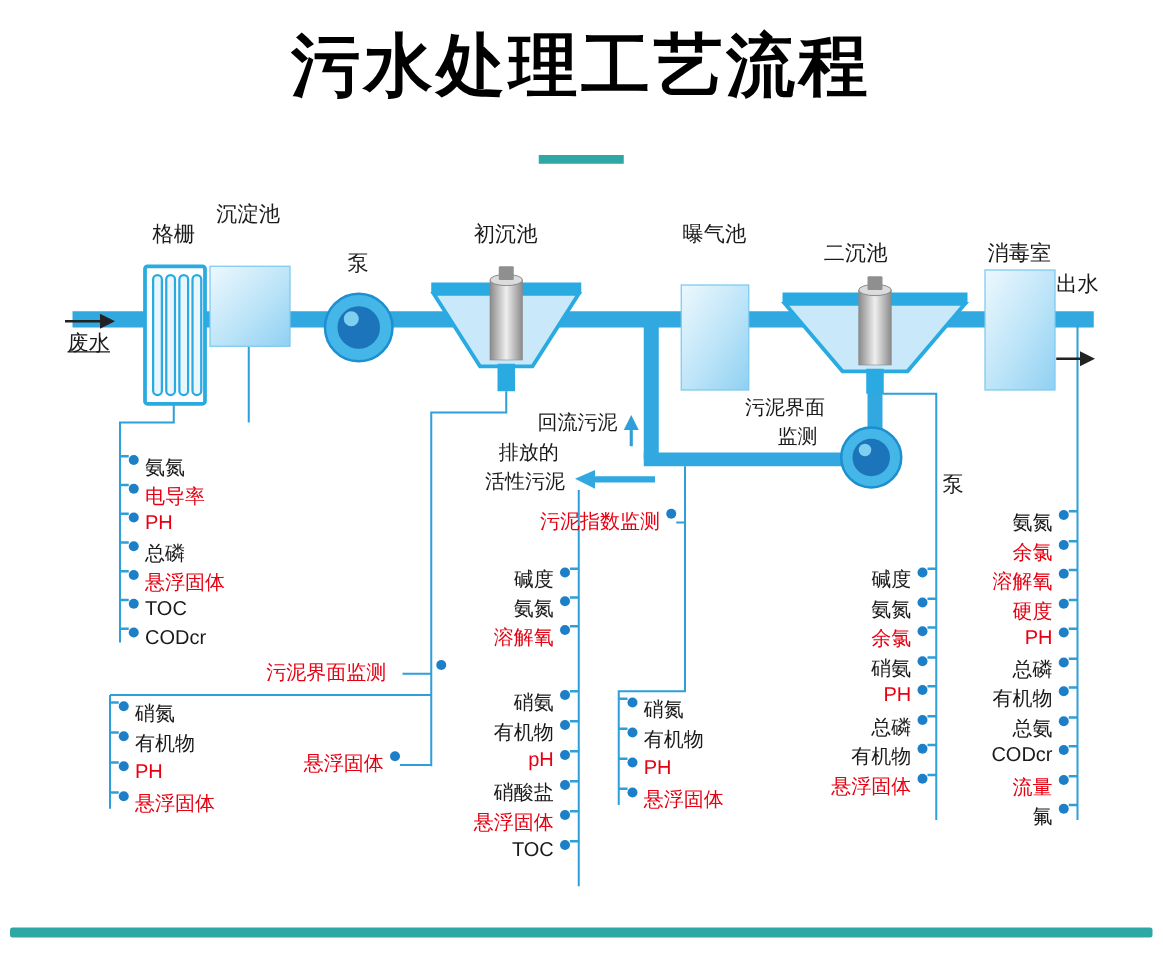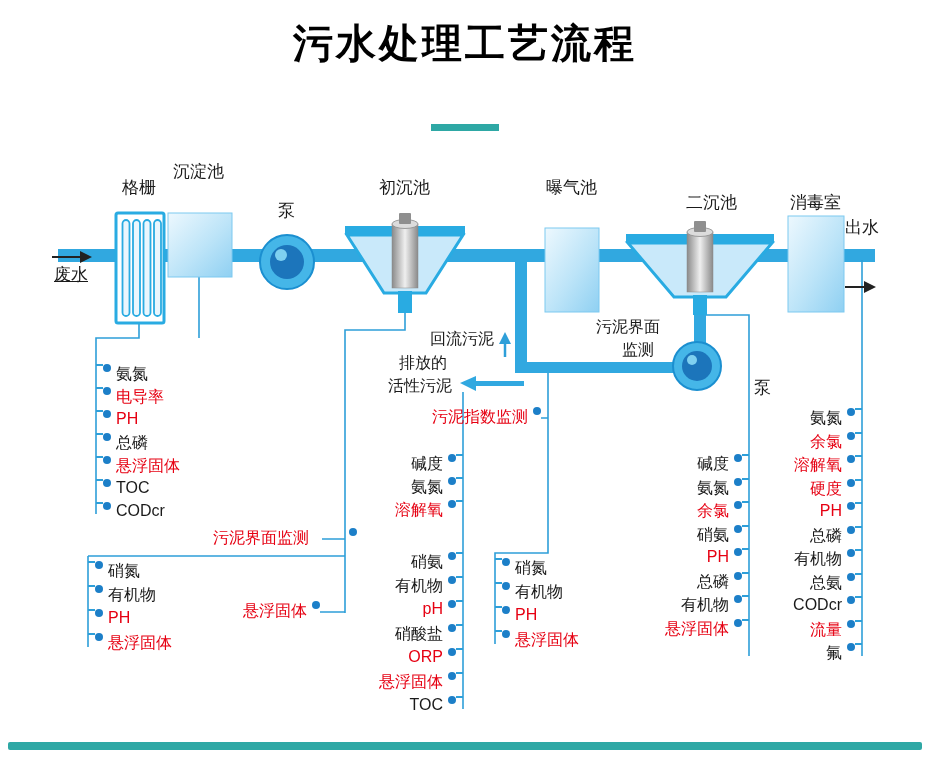--- a/index.html
+++ b/index.html
@@ -1,18 +1,18 @@
 <!DOCTYPE html>
 <html style="--red: #E60012; --line: #2E9FD9; --dot: #1C7FC8; --teal: #2EA8A5;"><head>
 <meta charset="utf-8">
 <style>
   html,body{margin:0;padding:0;}
   body{width:930px;height:765px;background:#ffffff;font-family:"Liberation Sans","DejaVu Sans",sans-serif;overflow:hidden;position:relative;}
   .page{position:absolute;inset:0;}
-  .title{position:absolute;top:16px;left:0;width:930px;text-align:center;font-size:40px;font-weight:900;color:#000;letter-spacing:3px;margin:0;}
+  .title{position:absolute;top:16px;left:0;width:930px;text-align:center;font-size:55px;font-weight:900;color:#000;letter-spacing:3px;margin:0;}
   .title-underline{position:absolute;top:124px;left:431px;width:68px;height:7px;background:var(--teal,#2EA8A5);}
   .bottom-bar{position:absolute;top:742px;left:8px;width:914px;height:8px;background:var(--teal,#2EA8A5);border-radius:2px;}
   .diagram{position:absolute;inset:0;}
   .diagram > svg{position:absolute;top:0;left:0;}
   .tl{stroke:var(--line,#2E9FD9);stroke-width:1.6;fill:none;}
   .lbl{position:absolute;font-size:17px;color:#1a1a1a;white-space:nowrap;}
   .ann{position:absolute;font-size:16px;color:#1a1a1a;white-space:nowrap;height:22px;line-height:22px;}
   .red{color:var(--red,#E60012);}
   .callout{position:absolute;display:flex;align-items:flex-start;height:22px;font-size:16px;white-space:nowrap;}
   .callout .dot{margin-left:5px;}
@@ -127,21 +127,21 @@
         <polygon points="505,332 499,344 511,344" fill="#2E9FD9"></polygon>
       </g>
     </svg>
 
     <div class="lbl" style="left:54px;top:263px;text-decoration:underline;">废水</div>
     <div class="lbl" style="left:122px;top:176px;">格栅</div>
     <div class="lbl" style="left:173px;top:160px;">沉淀池</div>
     <div class="lbl" style="left:278px;top:199px;">泵</div>
     <div class="lbl" style="left:379px;top:176px;">初沉池</div>
     <div class="lbl" style="left:546px;top:176px;">曝气池</div>
-    <div class="lbl" style="left:686px;top:191px;">二沉池</div>
+    <div class="lbl" style="left:659px;top:191px;">二沉池</div>
     <div class="lbl" style="left:790px;top:191px;">消毒室</div>
     <div class="lbl" style="left:845px;top:216px;">出水</div>
     <div class="lbl" style="left:754px;top:376px;">泵</div>
 
     <div class="ann" style="left:430px;top:328px;">回流污泥</div>
     <div class="ann" style="left:399px;top:352px;">排放的</div>
     <div class="ann" style="left:388px;top:375px;">活性污泥</div>
     <div class="ann" style="left:596px;top:316px;">污泥界面</div>
     <div class="ann" style="left:622px;top:339px;">监测</div>
 
@@ -249,25 +249,20 @@
           <span class="param-label red">pH</span>
           <span class="dot"></span>
           <span class="stub"></span>
         </div>
         <div class="param-row">
           <span class="param-label">硝酸盐</span>
           <span class="dot"></span>
           <span class="stub"></span>
         </div>
         <div class="param-row">
-          <span class="param-label red">ORP</span>
-          <span class="dot"></span>
-          <span class="stub"></span>
-        </div>
-        <div class="param-row">
           <span class="param-label red">悬浮固体</span>
           <span class="dot"></span>
           <span class="stub"></span>
         </div>
         <div class="param-row">
           <span class="param-label">TOC</span>
           <span class="dot"></span>
           <span class="stub"></span>
         </div>
       </div>

